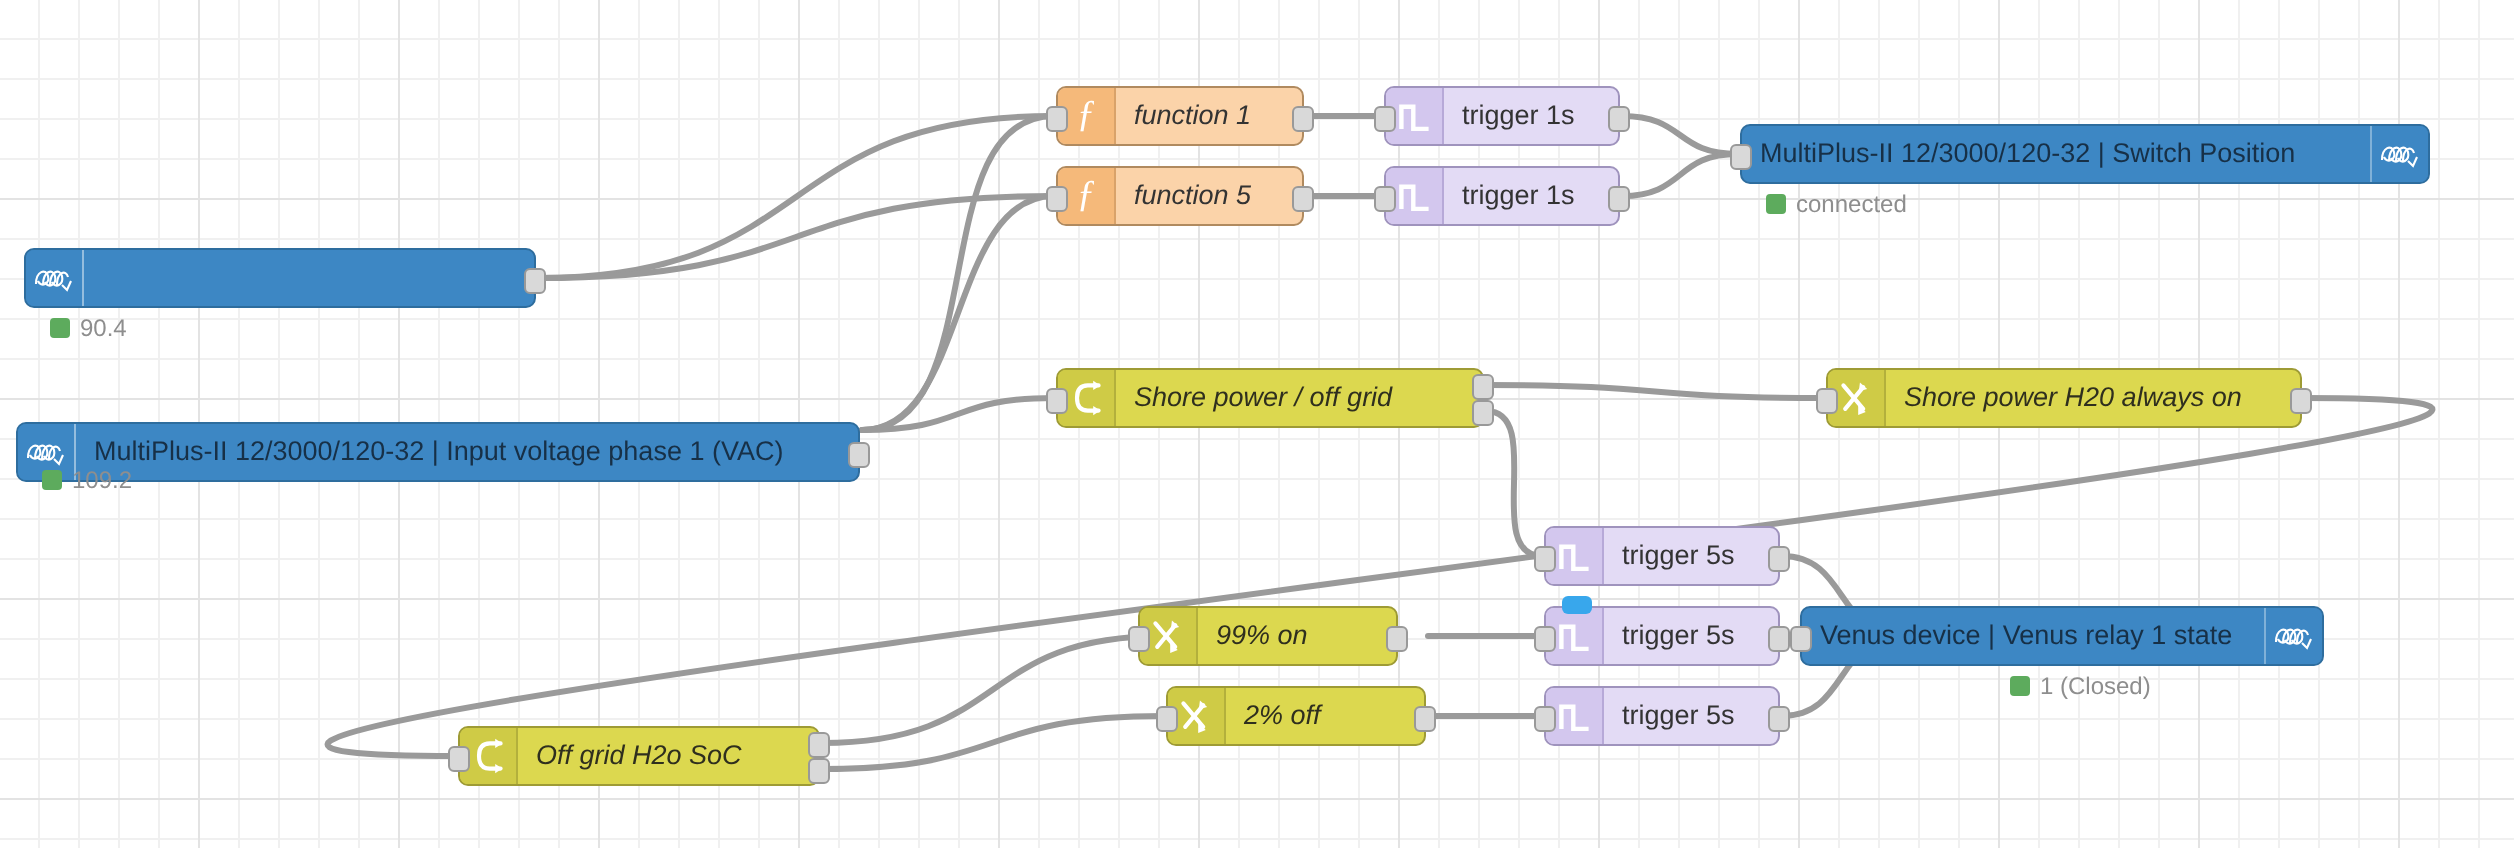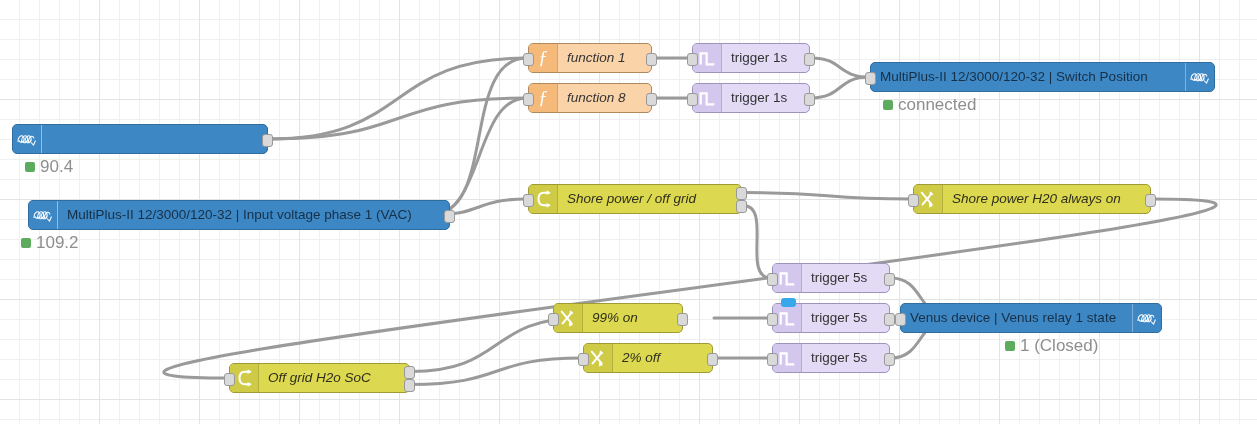--- a/index.html
+++ b/index.html
@@ -60,21 +60,21 @@
   .port{
     position:absolute;width:11px;height:13px;box-sizing:border-box;
     background:#d9d9d9;border:1px solid #999;border-radius:3px;
   }
   .port.in{left:-6px;}
   .port.out{right:-6px;}
 
   
   .status{
     position:absolute;display:flex;align-items:center;gap:5px;
-    font-size:17px;color:#8e8e8e;white-space:nowrap;
+    font-size:12px;color:#8e8e8e;white-space:nowrap;
   }
   .status .dot{
     width:10px;height:10px;border-radius:2px;background:#5dab5d;display:inline-block;
   }
   .badge-changed{
     position:absolute;width:15px;height:9px;border-radius:3px;background:#38a7ec;
   }
 
   
   .victron-logo{display:block;}
@@ -118,21 +118,21 @@
     </g>
     <path d="M30 22 l5 5 l4 -9" fill="none" stroke="#ffffff" stroke-width="2.1"></path>
   </svg>
         </span>
         <span class="port out" style="top: 8.5px;"></span>
       </div>
       <div class="status" style="left: 25px; top: 157px;">
         <span class="dot" style="background:#5dab5d"></span>
       <span>90.4</span>
       </div>
-      <div class="node n-victron" style="left: 8px; top: 200px; width: 422px; margin-left: 20px;">
+      <div class="node n-victron" style="left: 8px; top: 211px; width: 422px;">
         <span class="icon-box">
           <svg class="victron-logo" width="22" height="16" viewBox="0 0 44 30">
     <g fill="none" stroke="#ffffff" stroke-width="2.1">
       <path d="M4 21 C4 8, 14 5, 16 13 C18 21, 9 25, 6 18"></path>
       <path d="M11 22 C11 8, 21 5, 23 13 C25 22, 16 26, 13 19"></path>
       <path d="M18 22 C18 8, 28 5, 30 13 C32 22, 23 26, 20 19"></path>
       <path d="M25 22 C25 9, 34 6, 36 14"></path>
     </g>
     <path d="M30 22 l5 5 l4 -9" fill="none" stroke="#ffffff" stroke-width="2.1"></path>
   </svg>
@@ -149,21 +149,21 @@
           <span class="fn-glyph">ƒ</span>
         </span>
         <span class="label">function 1</span>
         <span class="port in" style="top: 8.5px;"></span>
         <span class="port out" style="top: 8.5px;"></span>
       </div>
       <div class="node n-function" style="left: 528px; top: 83px; width: 124px;">
         <span class="icon-box">
           <span class="fn-glyph">ƒ</span>
         </span>
-        <span class="label">function 8</span>
+        <span class="label">function 5</span>
         <span class="port in" style="top: 8.5px;"></span>
         <span class="port out" style="top: 8.5px;"></span>
       </div>
       <div class="node n-trigger" style="left: 692px; top: 43px; width: 118px;">
         <span class="icon-box">
           <svg width="17" height="17" viewBox="0 0 20 20">
     <path d="M2 17 L2 4 L9 4 L9 17 L18 17" fill="none" stroke="#ffffff" stroke-width="2.6" stroke-linejoin="miter"></path>
   </svg>
         </span>
         <span class="label">trigger 1s</span>
@@ -249,21 +249,21 @@
       <div class="node n-trigger" style="left: 772px; top: 343px; width: 118px;">
         <span class="icon-box">
           <svg width="17" height="17" viewBox="0 0 20 20">
     <path d="M2 17 L2 4 L9 4 L9 17 L18 17" fill="none" stroke="#ffffff" stroke-width="2.6" stroke-linejoin="miter"></path>
   </svg>
         </span>
         <span class="label">trigger 5s</span>
         <span class="port in" style="top: 8.5px;"></span>
         <span class="port out" style="top: 8.5px;"></span>
       </div>
-      <div class="node n-switch" style="left: 553px; top: 303px; width: 130px;">
+      <div class="node n-switch" style="left: 569px; top: 303px; width: 130px;">
         <span class="icon-box">
           <svg width="18" height="18" viewBox="0 0 20 20">
     <path d="M3 3 L14 16" fill="none" stroke="#ffffff" stroke-width="2.3" stroke-linecap="round"></path>
     <path d="M14 4 L4 16" fill="none" stroke="#ffffff" stroke-width="2.3" stroke-linecap="round"></path>
     <path d="M11.2 13.6 L15.4 17.8 L11.2 19.4 Z" fill="#ffffff"></path>
     <path d="M12.2 1.4 L16.2 5.0 L11.6 6.2 Z" fill="#ffffff"></path>
   </svg>
         </span>
         <span class="label">99% on</span>
         <span class="port in" style="top: 8.5px;"></span>

